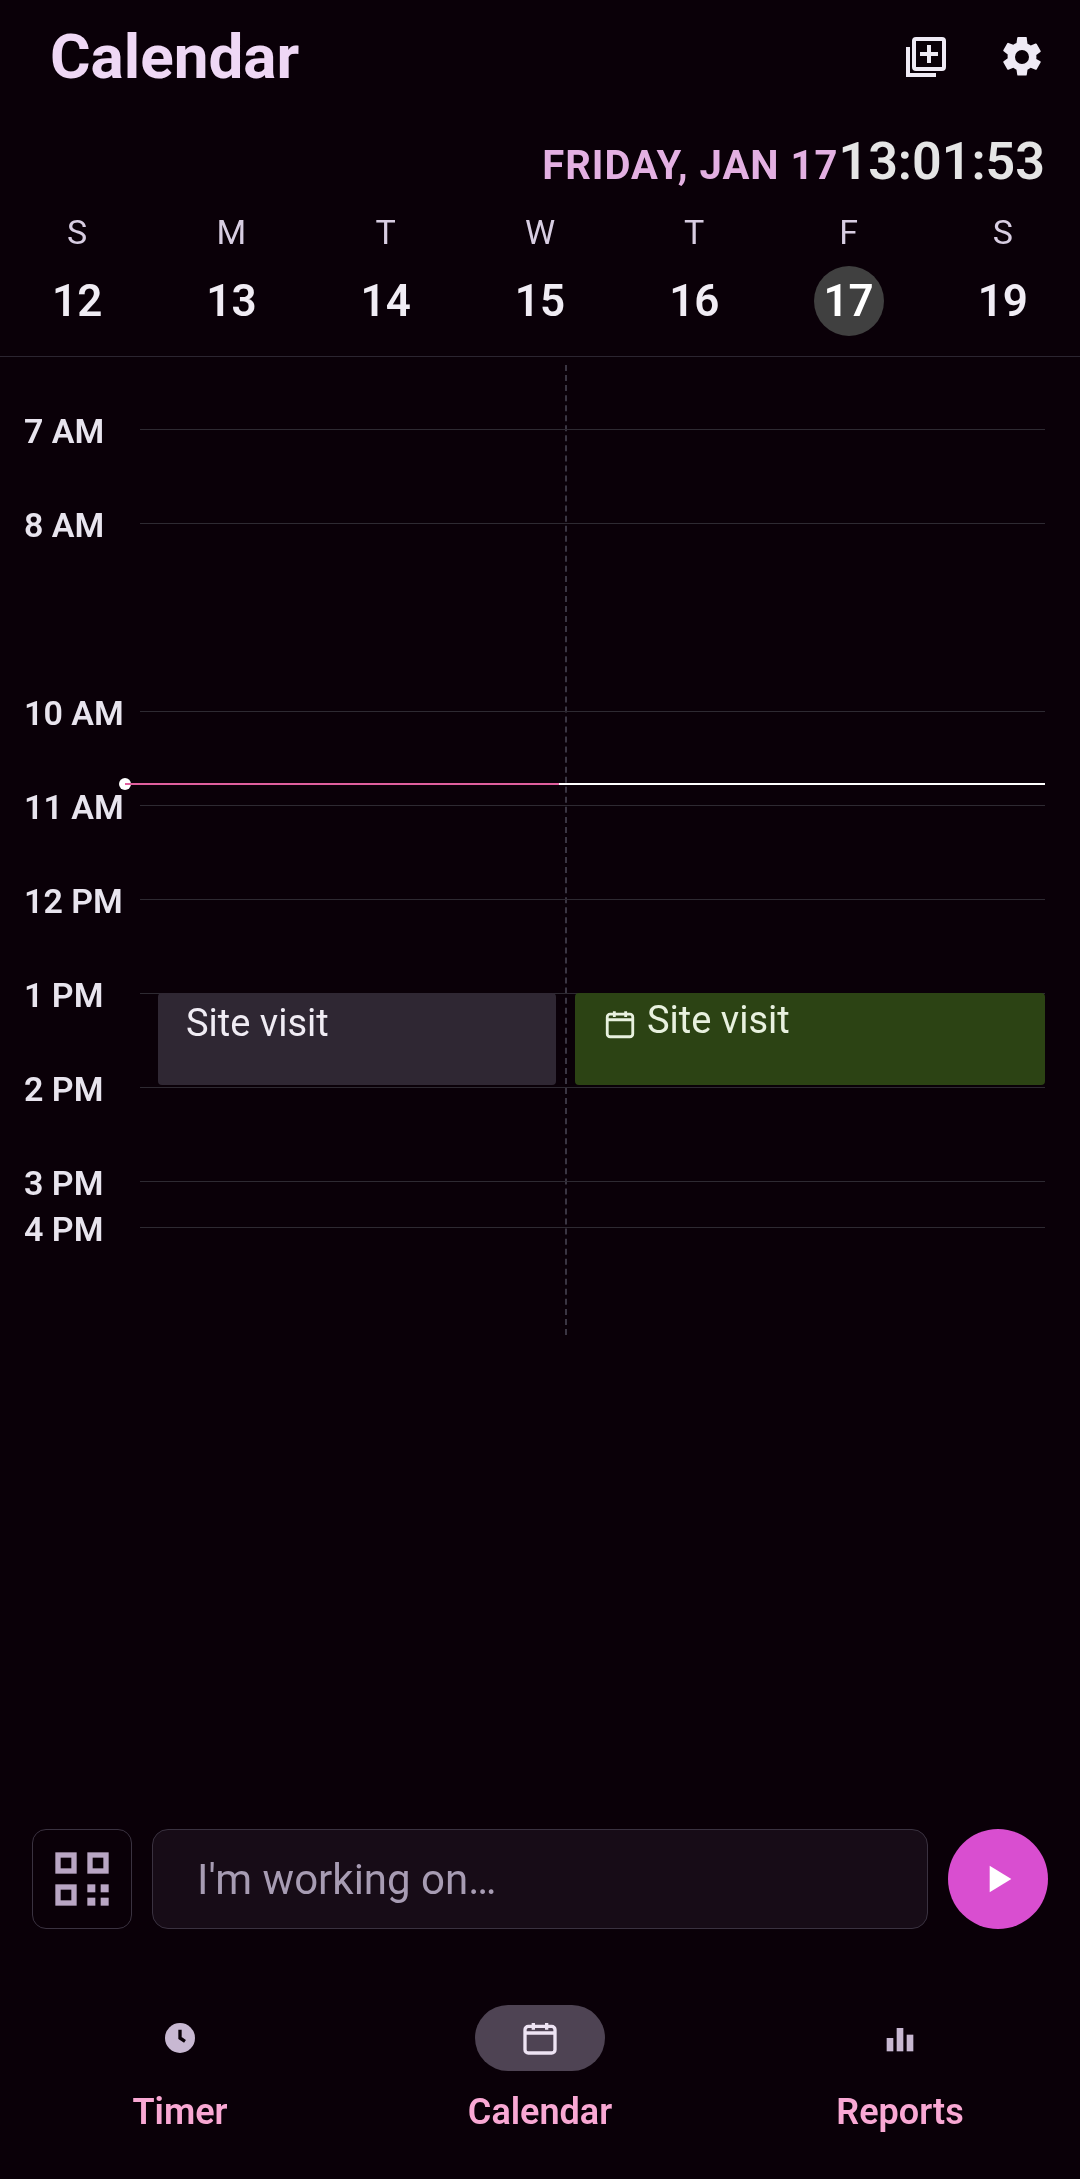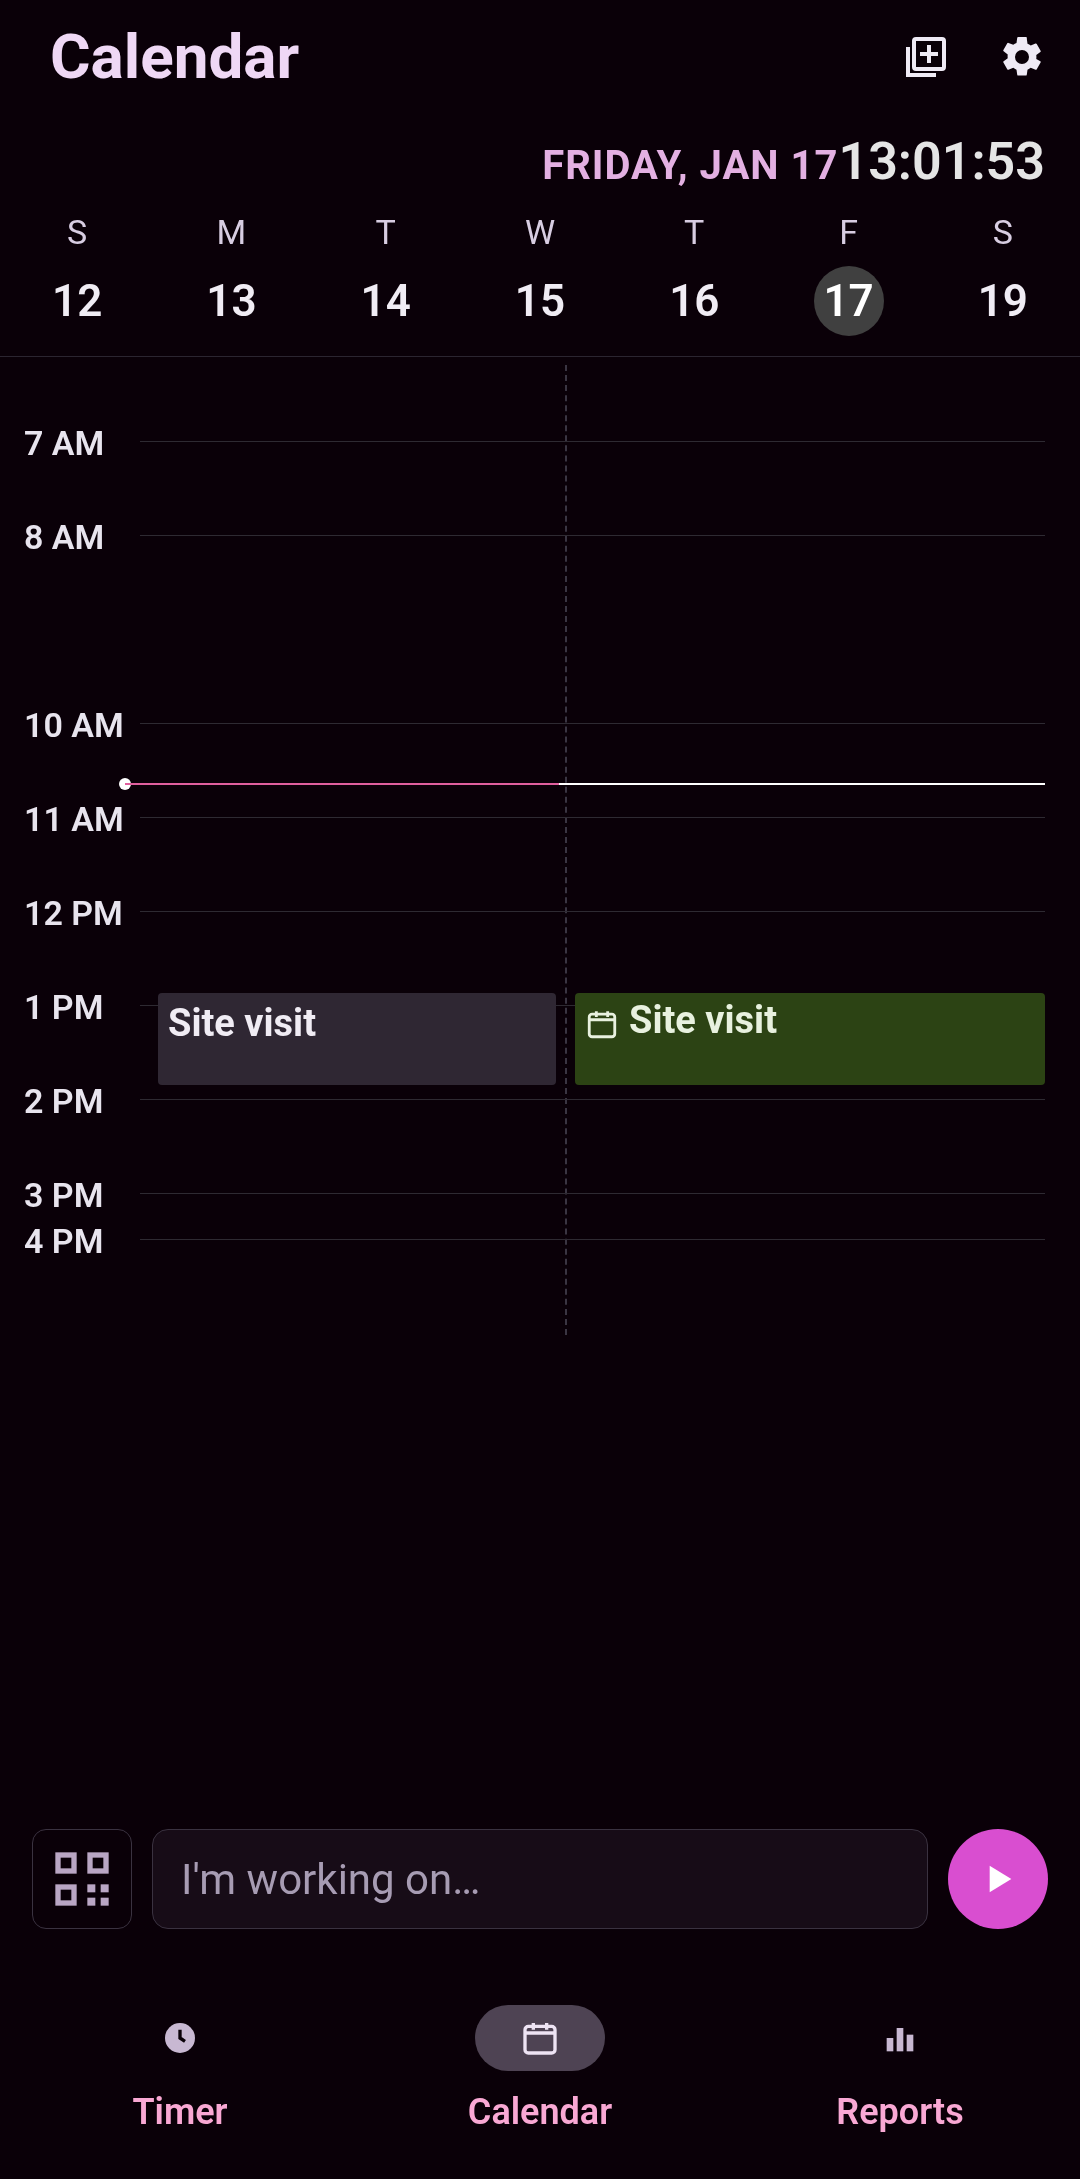--- a/index.html
+++ b/index.html
@@ -79,21 +79,20 @@
   .timeline {
     position: relative;
     height: 970px;
     margin-top: 8px;
   }
   .hour-row {
     position: absolute;
     left: 0; right: 0;
     display: flex;
     align-items: flex-start;
-    margin-top: 12px;
   }
   .hour-label {
     width: 140px;
     font-size: 34px;
     font-weight: 600;
     color: #e8e4ee;
     text-align: left;
     padding-left: 24px;
     transform: translateY(-18px);
   }
@@ -126,23 +125,23 @@
   }
   .now-line .pinkseg {
     position:absolute;
     left:0; top:0; bottom:0;
     background:#e05f9e;
   }
 
   .event {
     position:absolute;
     border-radius: 4px;
-    padding: 8px 10px;
+    padding: 8px 28px;
     font-size: 38px;
-    font-weight: 700;
+    font-weight: 400;
     overflow:hidden;
   }
   .event.local {
     background: #2f2733;
     color: #f0ecf4;
     left: 158px;
     width: 398px;
   }
   .event.shared {
     background: #2c4314;
@@ -172,21 +171,21 @@
     display:flex; align-items:center; justify-content:center;
   }
   .qr-btn svg { width:64px; height:64px; }
   .task-input {
     flex:1;
     height:100px;
     border:1px solid #3a3240;
     border-radius:16px;
     background: rgba(120,100,130,0.12);
     display:flex; align-items:center;
-    padding: 0 28px;
+    padding: 0 44px;
     font-size:42px;
     color:#a79cb3;
   }
   .play-btn {
     width:100px; height:100px;
     border-radius:50%;
     background:#d94ed0;
     display:flex; align-items:center; justify-content:center;
   }
   .play-btn svg { width:40px; height:40px; }

